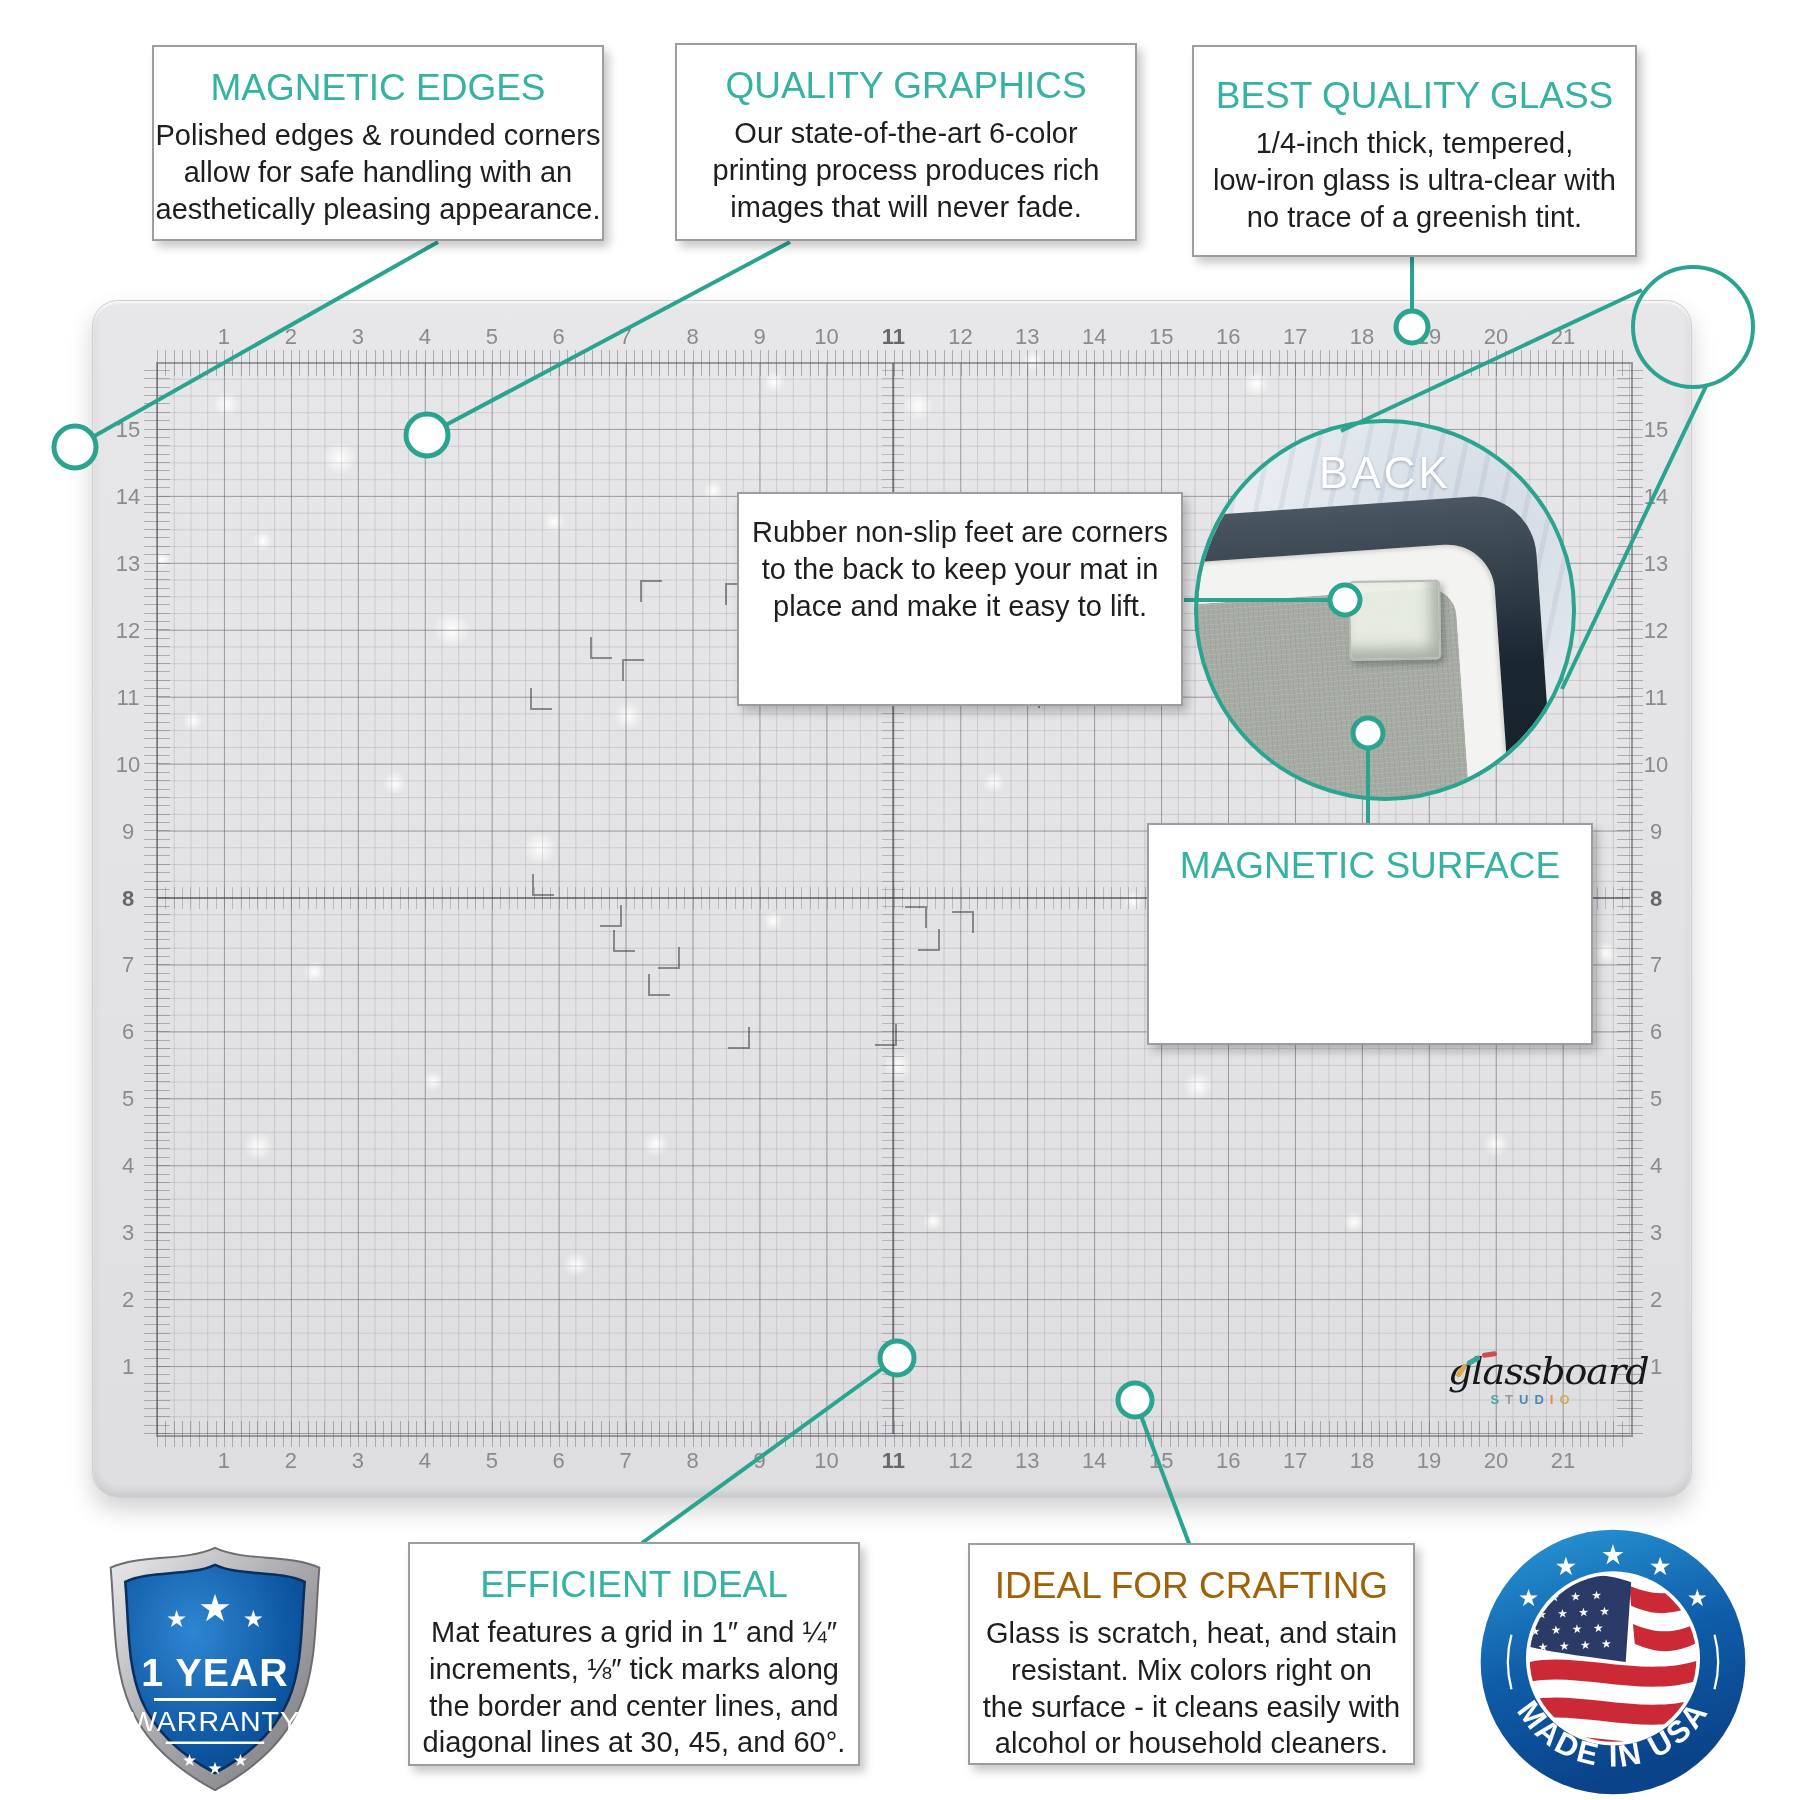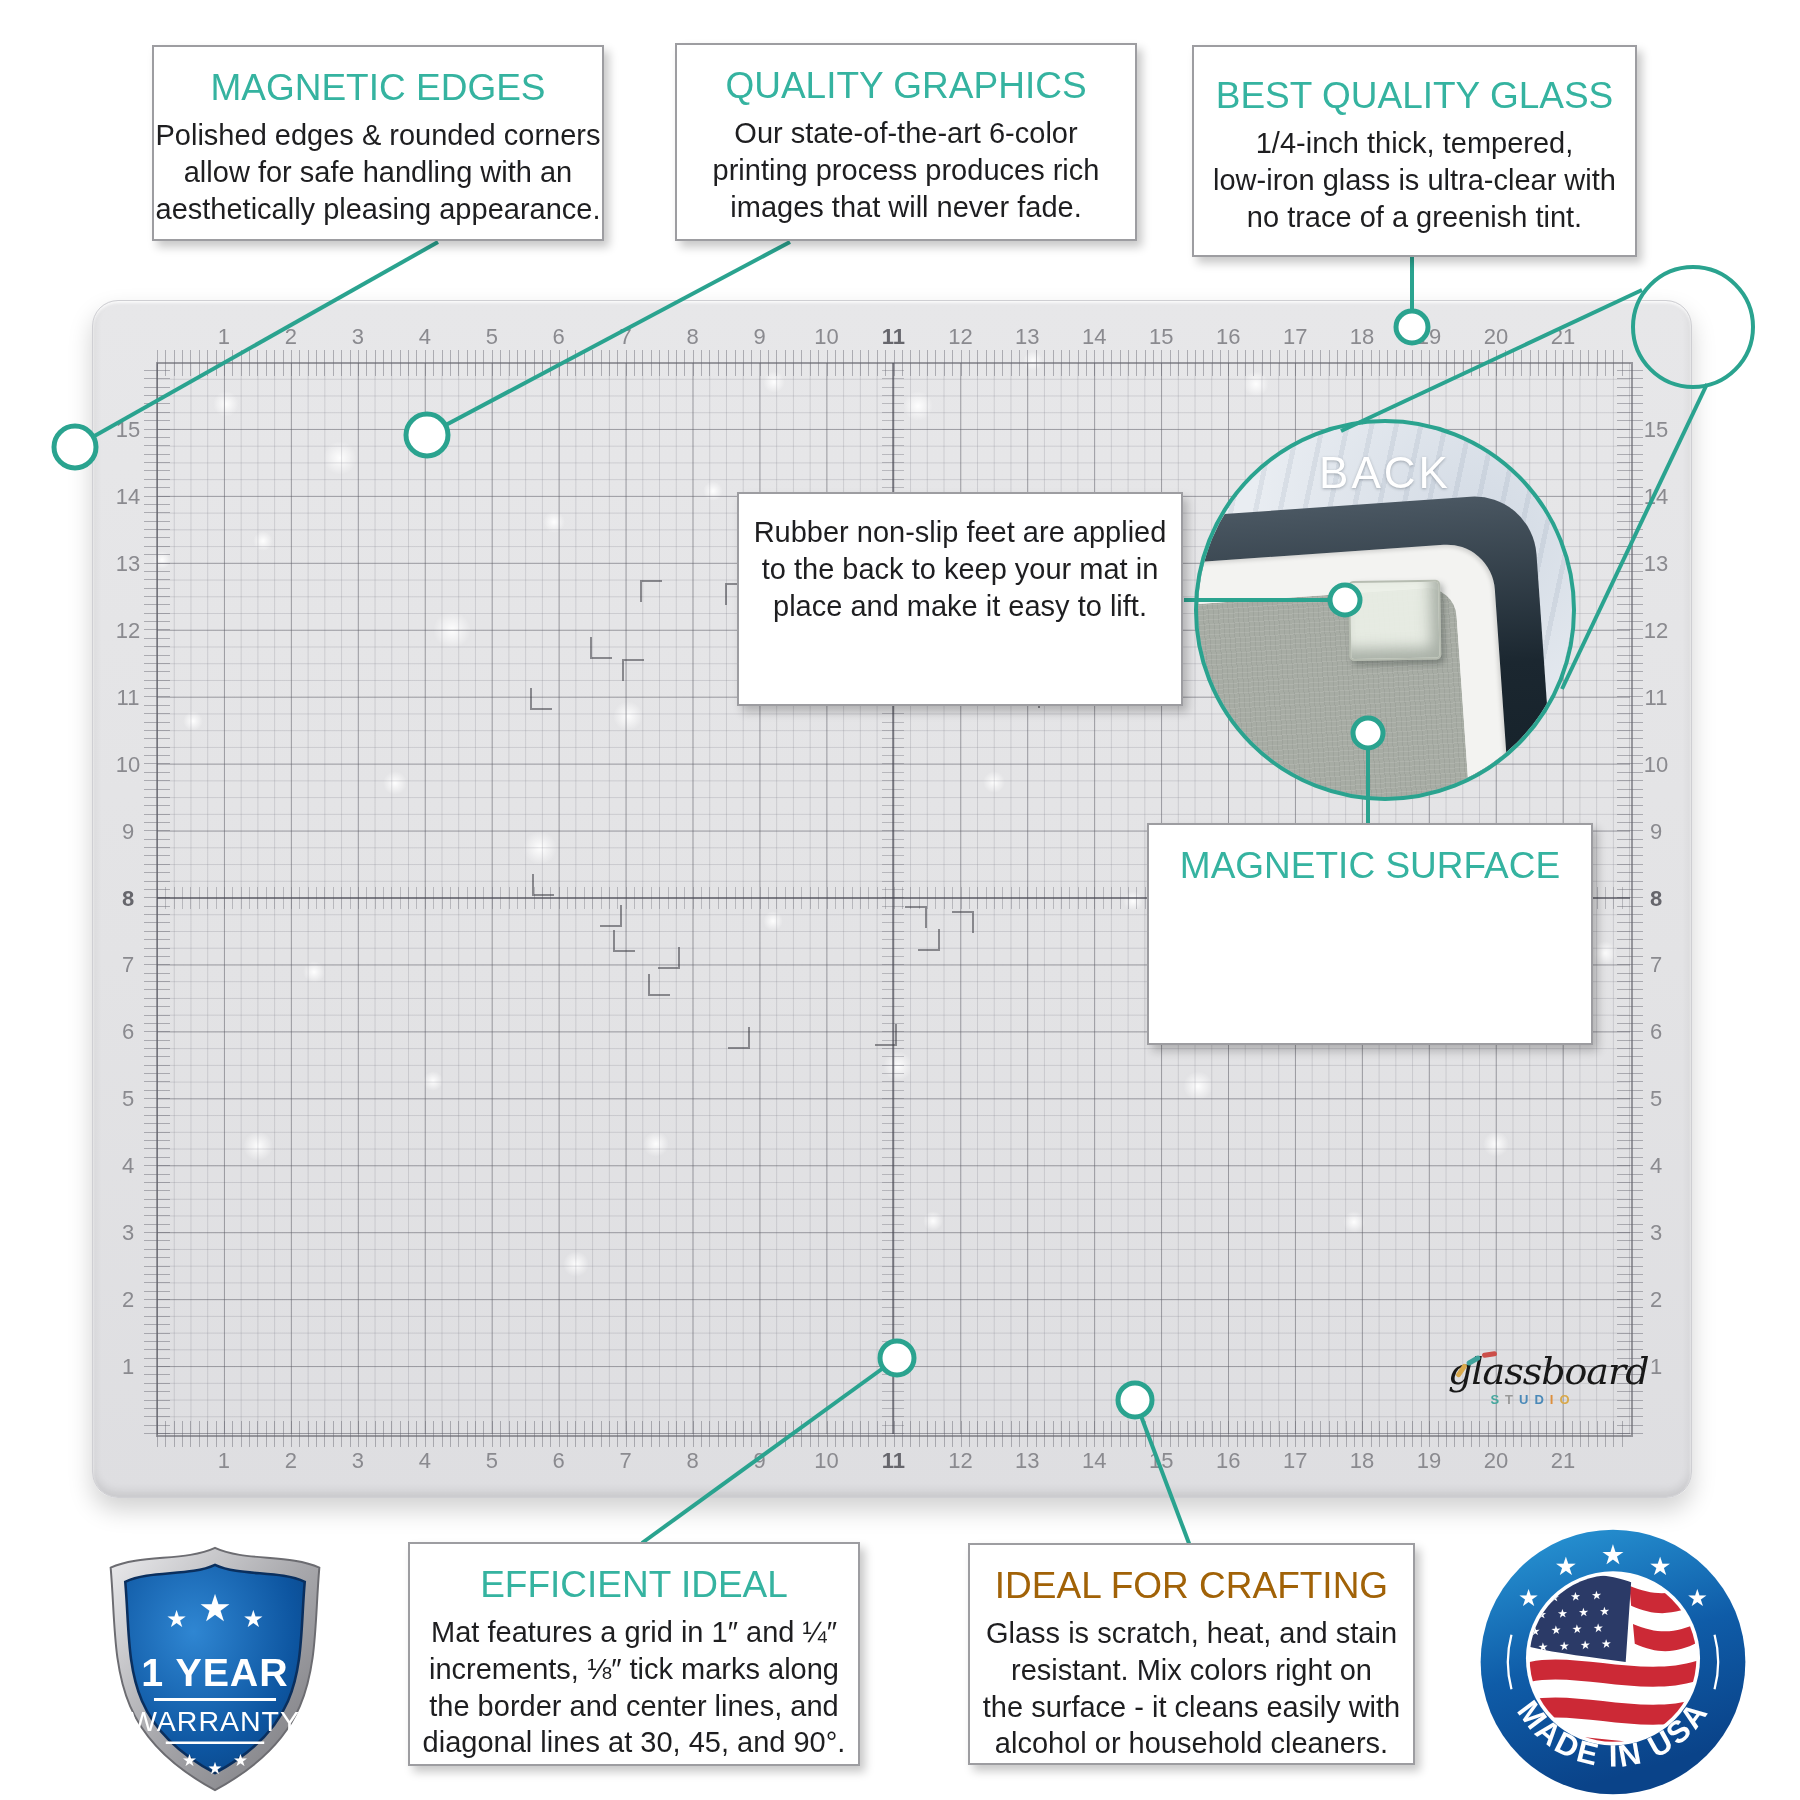--- a/index.html
+++ b/index.html
@@ -283,33 +283,33 @@
 printing process produces rich
 images that will never fade.</div>
   </div>
   <div class="callout" style="left:1192px;top:45px;width:445px;min-height:212px;padding-top:28px;">
     <div class="callout-title" style="color:#35b3a0">BEST QUALITY GLASS</div>
     <div class="callout-body">1/4-inch thick, tempered,
 low-iron glass is ultra-clear with
 no trace of a greenish tint.</div>
   </div>
   <div class="callout" style="left:737px;top:492px;width:446px;min-height:214px;">
-    <div class="callout-body">Rubber non-slip feet are applied
+    <div class="callout-body">Rubber non-slip feet are corners
 to the back to keep your mat in
 place and make it easy to lift.</div>
   </div>
   <div class="callout" style="left:1147px;top:823px;width:446px;min-height:222px;">
     <div class="callout-title" style="color:#35b3a0">MAGNETIC SURFACE</div>
   </div>
   <div class="callout" style="left:408px;top:1542px;width:452px;min-height:224px;">
     <div class="callout-title" style="color:#35b3a0">EFFICIENT IDEAL</div>
     <div class="callout-body">Mat features a grid in 1″ and ¼″
 increments, ⅛″ tick marks along
 the border and center lines, and
-diagonal lines at 30, 45, and 90°.</div>
+diagonal lines at 30, 45, and 60°.</div>
   </div>
   <div class="callout" style="left:968px;top:1543px;width:447px;min-height:222px;">
     <div class="callout-title" style="color:#a16207">IDEAL FOR CRAFTING</div>
     <div class="callout-body">Glass is scratch, heat, and stain
 resistant. Mix colors right on
 the surface - it cleans easily with
 alcohol or household cleaners.</div>
   </div>
 
   <svg class="badge" style="left:96px;top:1544px;" width="238" height="252" viewBox="0 0 240 256">

